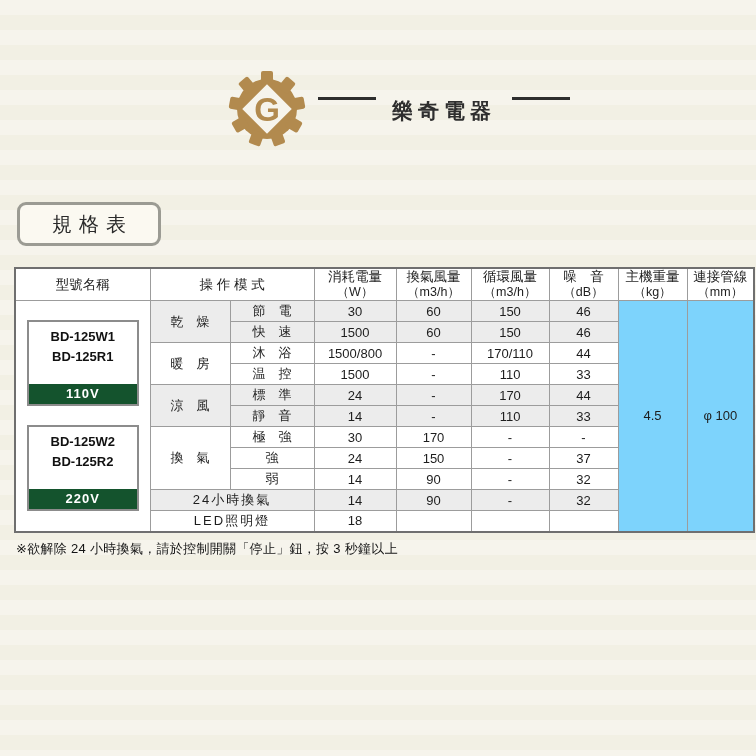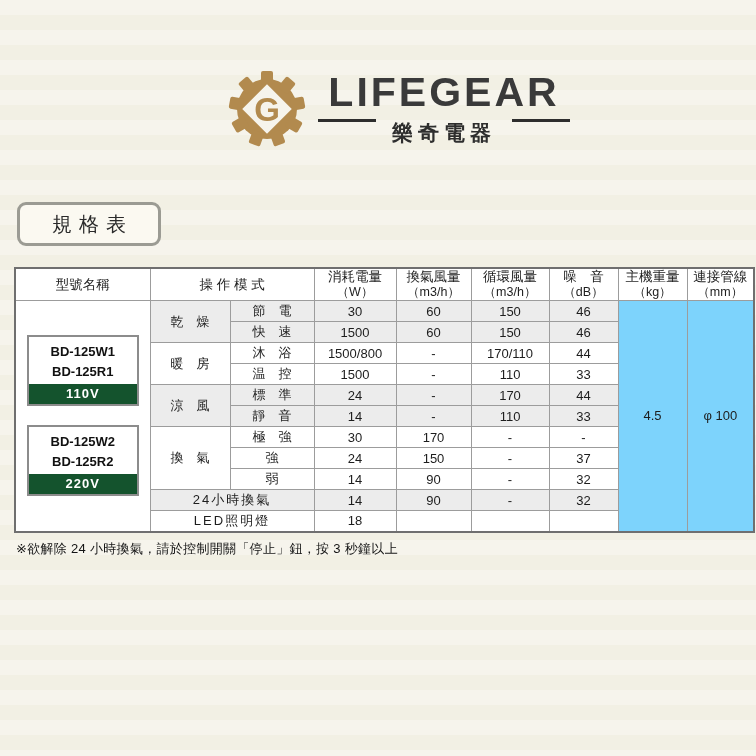--- a/index.html
+++ b/index.html
@@ -43,21 +43,21 @@
   .spec tbody tr { height: 21px; }
   .mode-cell { font-size: 15px; }
   .submode-cell { font-size: 13px; }
   .g { background: #ececec; }
   .span-cell { font-size: 13.5px; background: #7dd3fc; }
   .full-label { font-weight: 400; font-size: 12.5px; letter-spacing: 2px; }
   
   .model-cell { background: #ffffff; }
   .model-stack { display: flex; flex-direction: column; align-items: center; gap: 19px; }
   .model-box { width: 112px; border: 2px solid #8c8c8c; background: #ffffff; }
-  .model-names { padding: 5px 0 3px; font-weight: 700; font-size: 13px; line-height: 1.5; color: #111; }
+  .model-names { padding: 5px 0 18px; font-weight: 700; font-size: 13px; line-height: 1.5; color: #111; }
   .voltage-bar {
     background: #14532d; color: #ffffff; font-weight: 700; font-size: 13px;
     height: 20px; line-height: 20px; letter-spacing: 1px;
   }
   
   .footnote { position: absolute; left: 16px; top: 540px; font-size: 13px; color: #141414; letter-spacing: 0.3px; text-align: center; }
 </style>
 </head>
 <body>
 
@@ -72,21 +72,20 @@
       <rect x="33" y="1" width="12" height="14" rx="2" transform="rotate(160 39 39)"></rect>
       <rect x="33" y="1" width="12" height="14" rx="2" transform="rotate(200 39 39)"></rect>
       <rect x="33" y="1" width="12" height="14" rx="2" transform="rotate(240 39 39)"></rect>
       <rect x="33" y="1" width="12" height="14" rx="2" transform="rotate(280 39 39)"></rect>
       <rect x="33" y="1" width="12" height="14" rx="2" transform="rotate(320 39 39)"></rect>
     </g>
     <rect x="21.5" y="21.5" width="35" height="35" fill="#f6f4ec" transform="rotate(45 39 39)"></rect>
     <text x="39" y="51" text-anchor="middle" font-size="33" font-weight="bold" font-family="Liberation Sans, sans-serif" fill="#b28a4e">G</text>
   </svg>
   <div class="wordmark-wrap">
-    <div class="wordmark">LIFEGEAR</div>
     <div class="subtitle-row">
       <div class="subtitle-line"></div>
       <div class="subtitle-text">樂奇電器</div>
       <div class="subtitle-line"></div>
     </div>
   </div>
 </div>
 
 <div class="section-box">
   <span>規格表</span>

